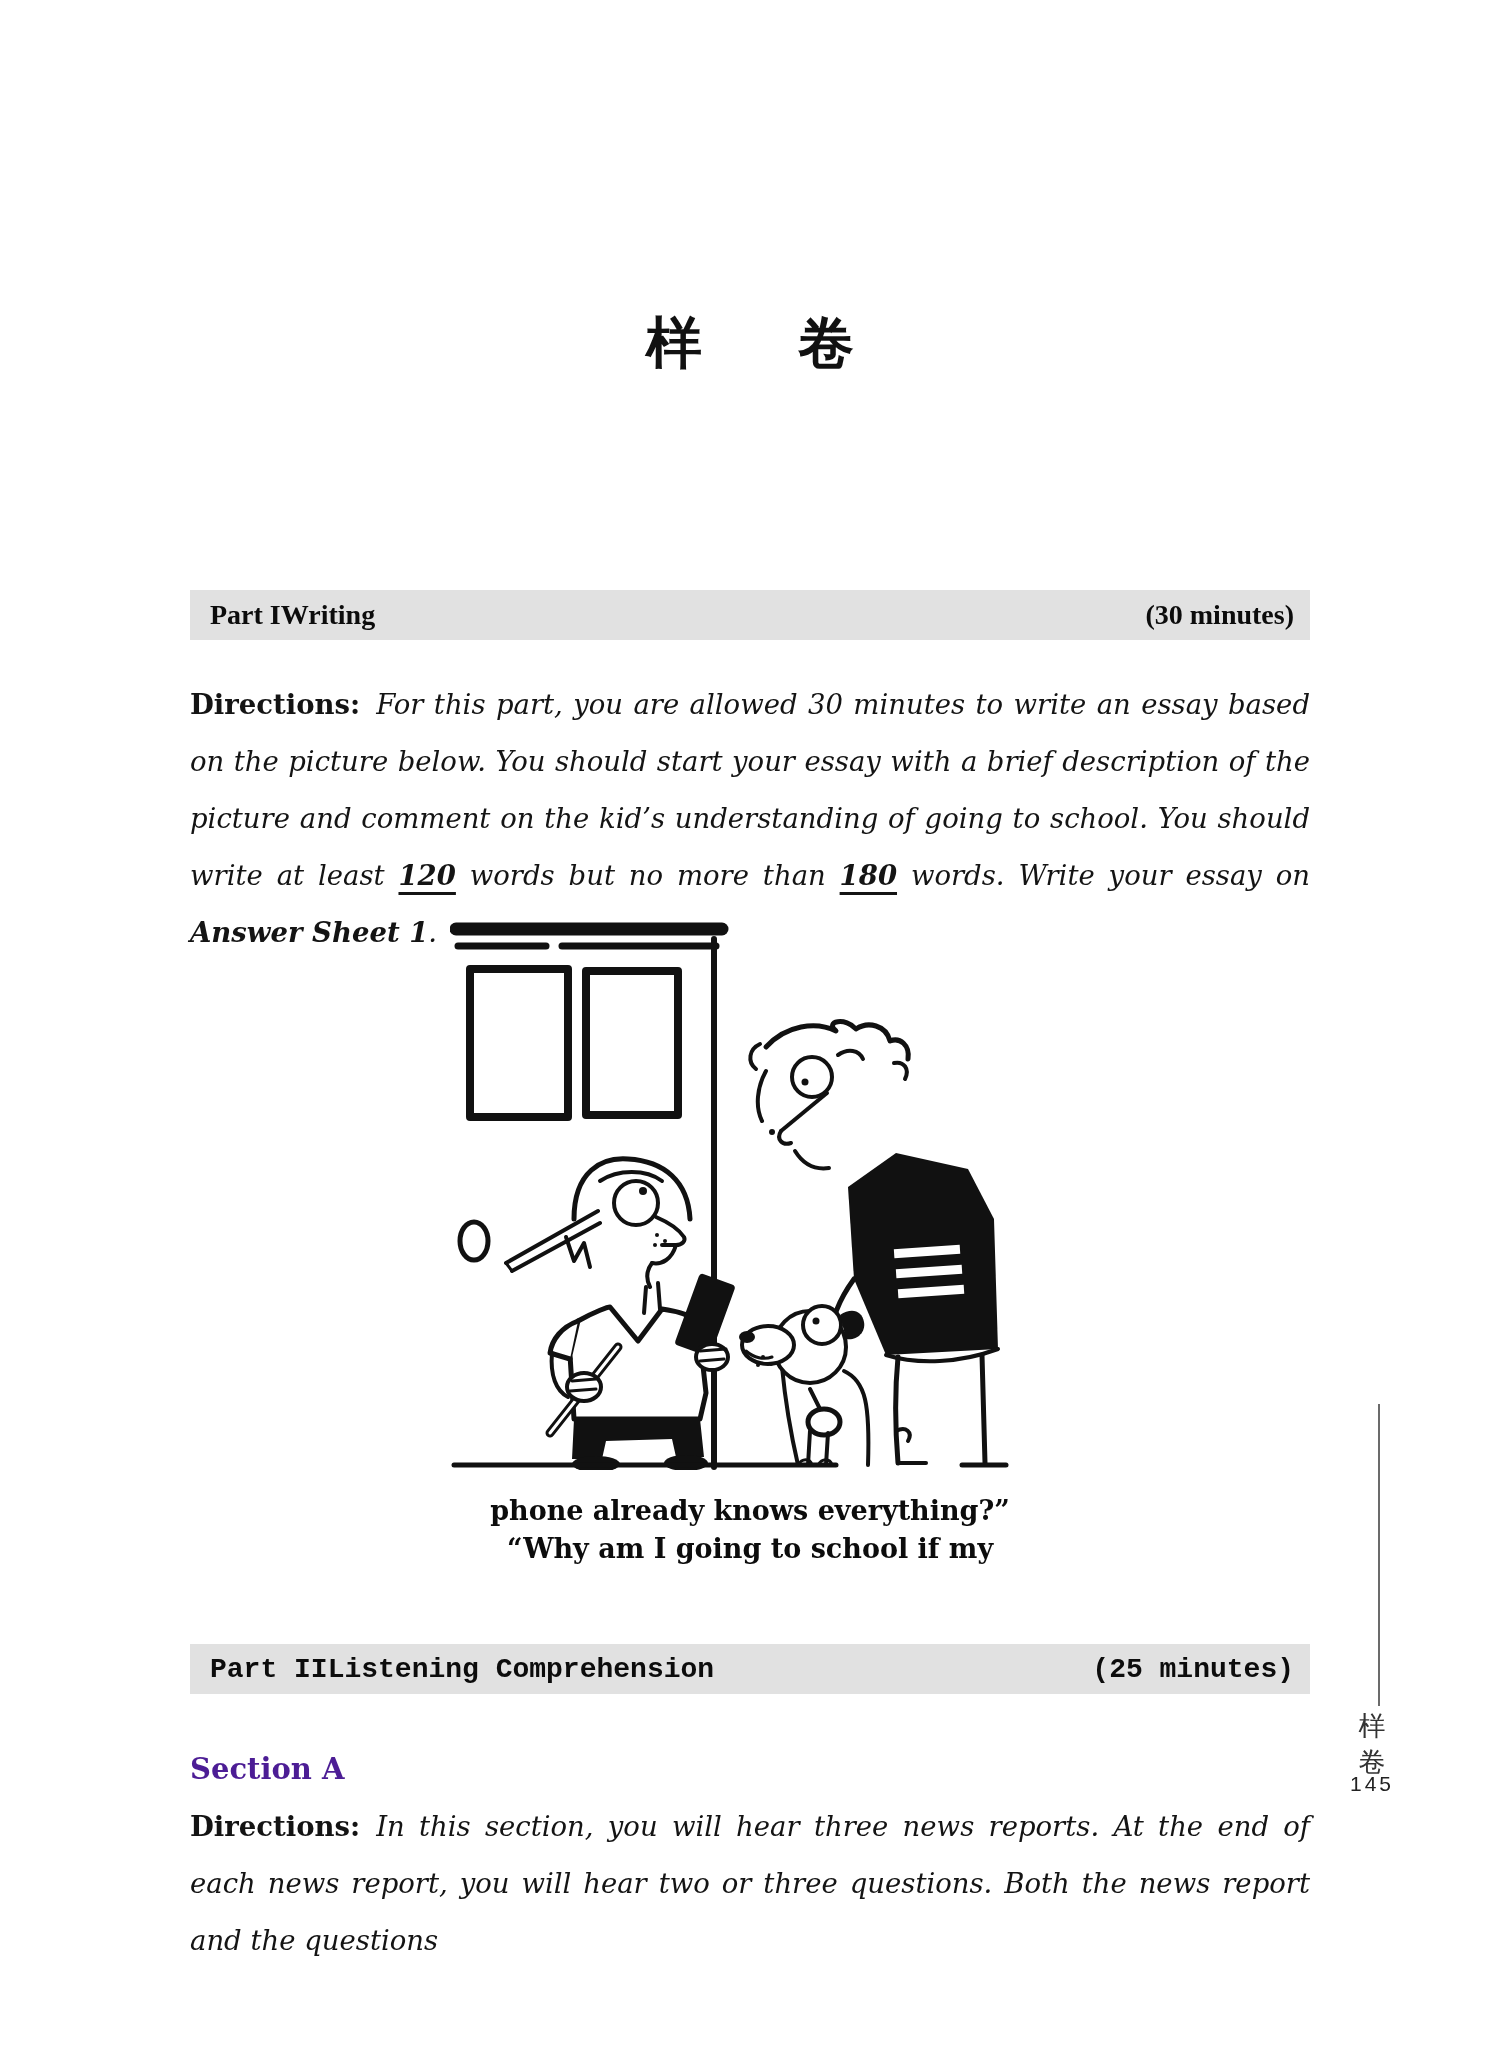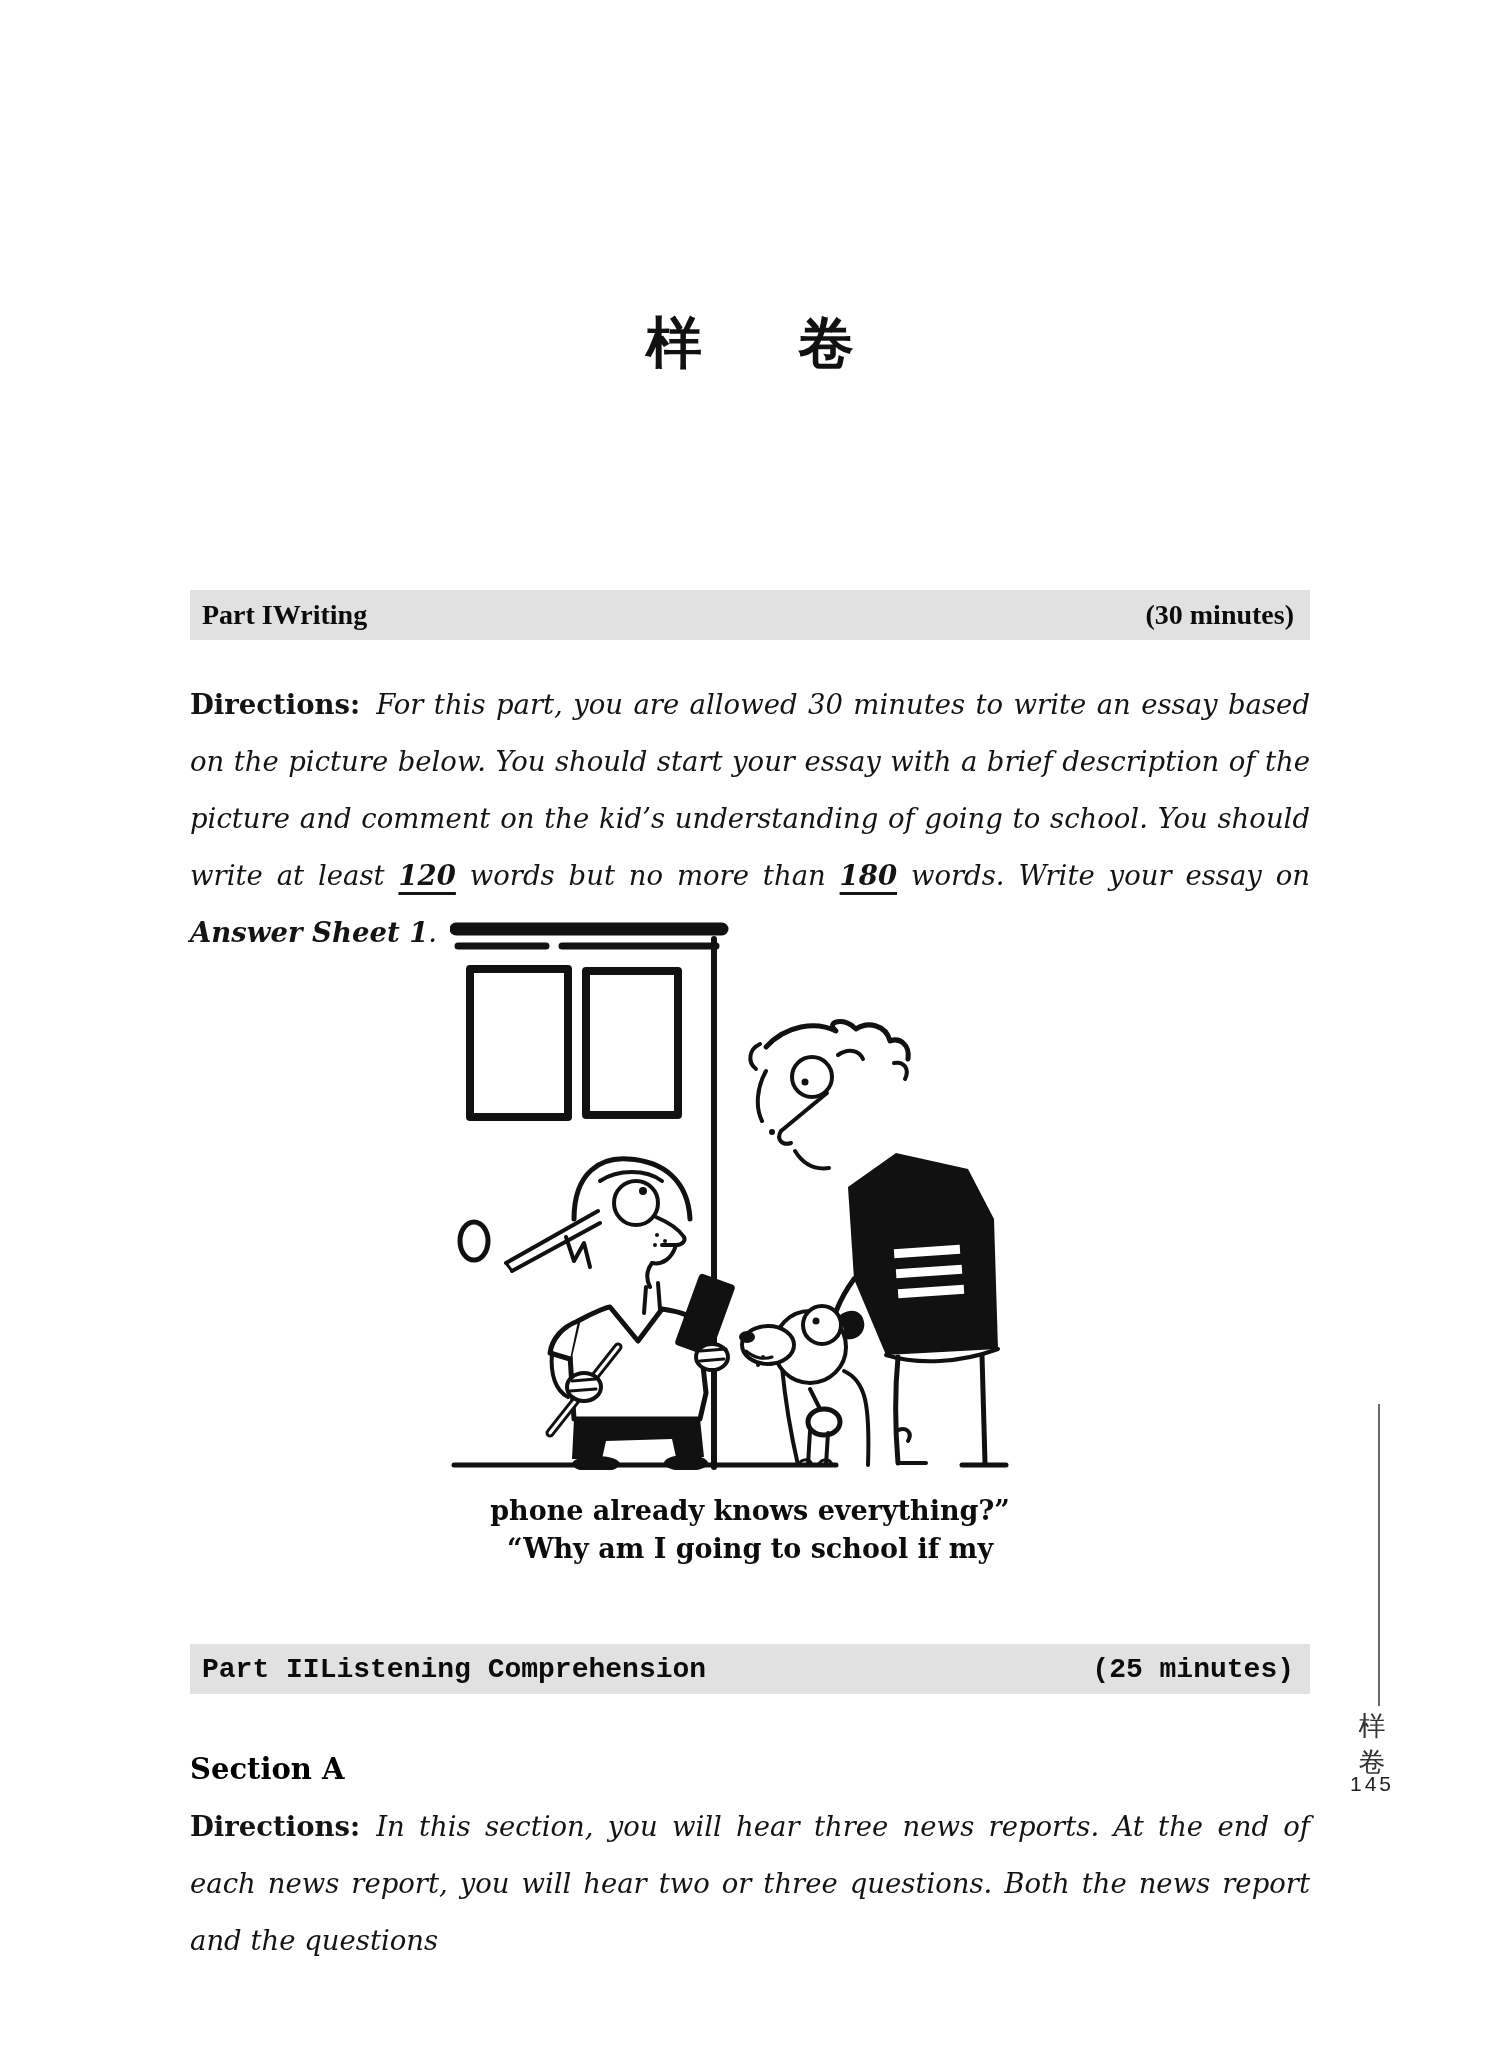--- a/index.html
+++ b/index.html
@@ -25,40 +25,40 @@
     font-family:"Liberation Sans", sans-serif;
     font-weight:bold; font-size:37px; color:#0c0c0c;
   }
   
   .part-bar{
     position:absolute; left:190px; width:1120px; height:50px;
     background:#e1e1e1; display:flex; align-items:center;
     font-weight:bold; font-size:28px; color:#0c0c0c;
     font-family:"Liberation Serif", serif;
   }
-  .part-bar .pb-left{padding-left:12px; white-space:nowrap;}
+  .part-bar .pb-left{padding-left:12px; white-space:nowrap;margin-left:8px;}
   .part-bar .pb-center{flex:1; text-align:left; white-space:nowrap;}
   .part-bar .pb-right{padding-right:16px; white-space:nowrap;}
   #bar-part1{top:590px;}
   #bar-part2{top:1644px;font-family:Liberation Mono, monospace;}
   
   .directions{
     position:absolute; left:190px; width:1120px;
     font-size:27.5px; line-height:57px; text-align:justify;
     color:#141414;
   }
   #directions-1{top:676px;}
   #directions-2{top:1798px;}
   .dir-label{font-weight:bold; font-style:normal; padding-right:16px;}
   .b{font-weight:bold;}
   .i{font-style:italic;}
   .u{text-decoration:underline; text-decoration-thickness:2.5px; text-underline-offset:7px;}
   .section-label{
     position:absolute; left:190px; top:1752px;
-    font-weight:bold; font-size:29px; color:#000000;
+    font-weight:bold; font-size:29px; color:#4c1d95;
   }
   
   .cartoon{
     position:absolute; left:450px; top:918px; width:560px; height:552px;
   }
   .cartoon-caption{
     position:absolute; left:190px; top:1492px; width:1120px;
     text-align:center; font-weight:bold; font-size:27px; line-height:38px;
     color:#0c0c0c; font-family:"DejaVu Serif", serif;
   }

